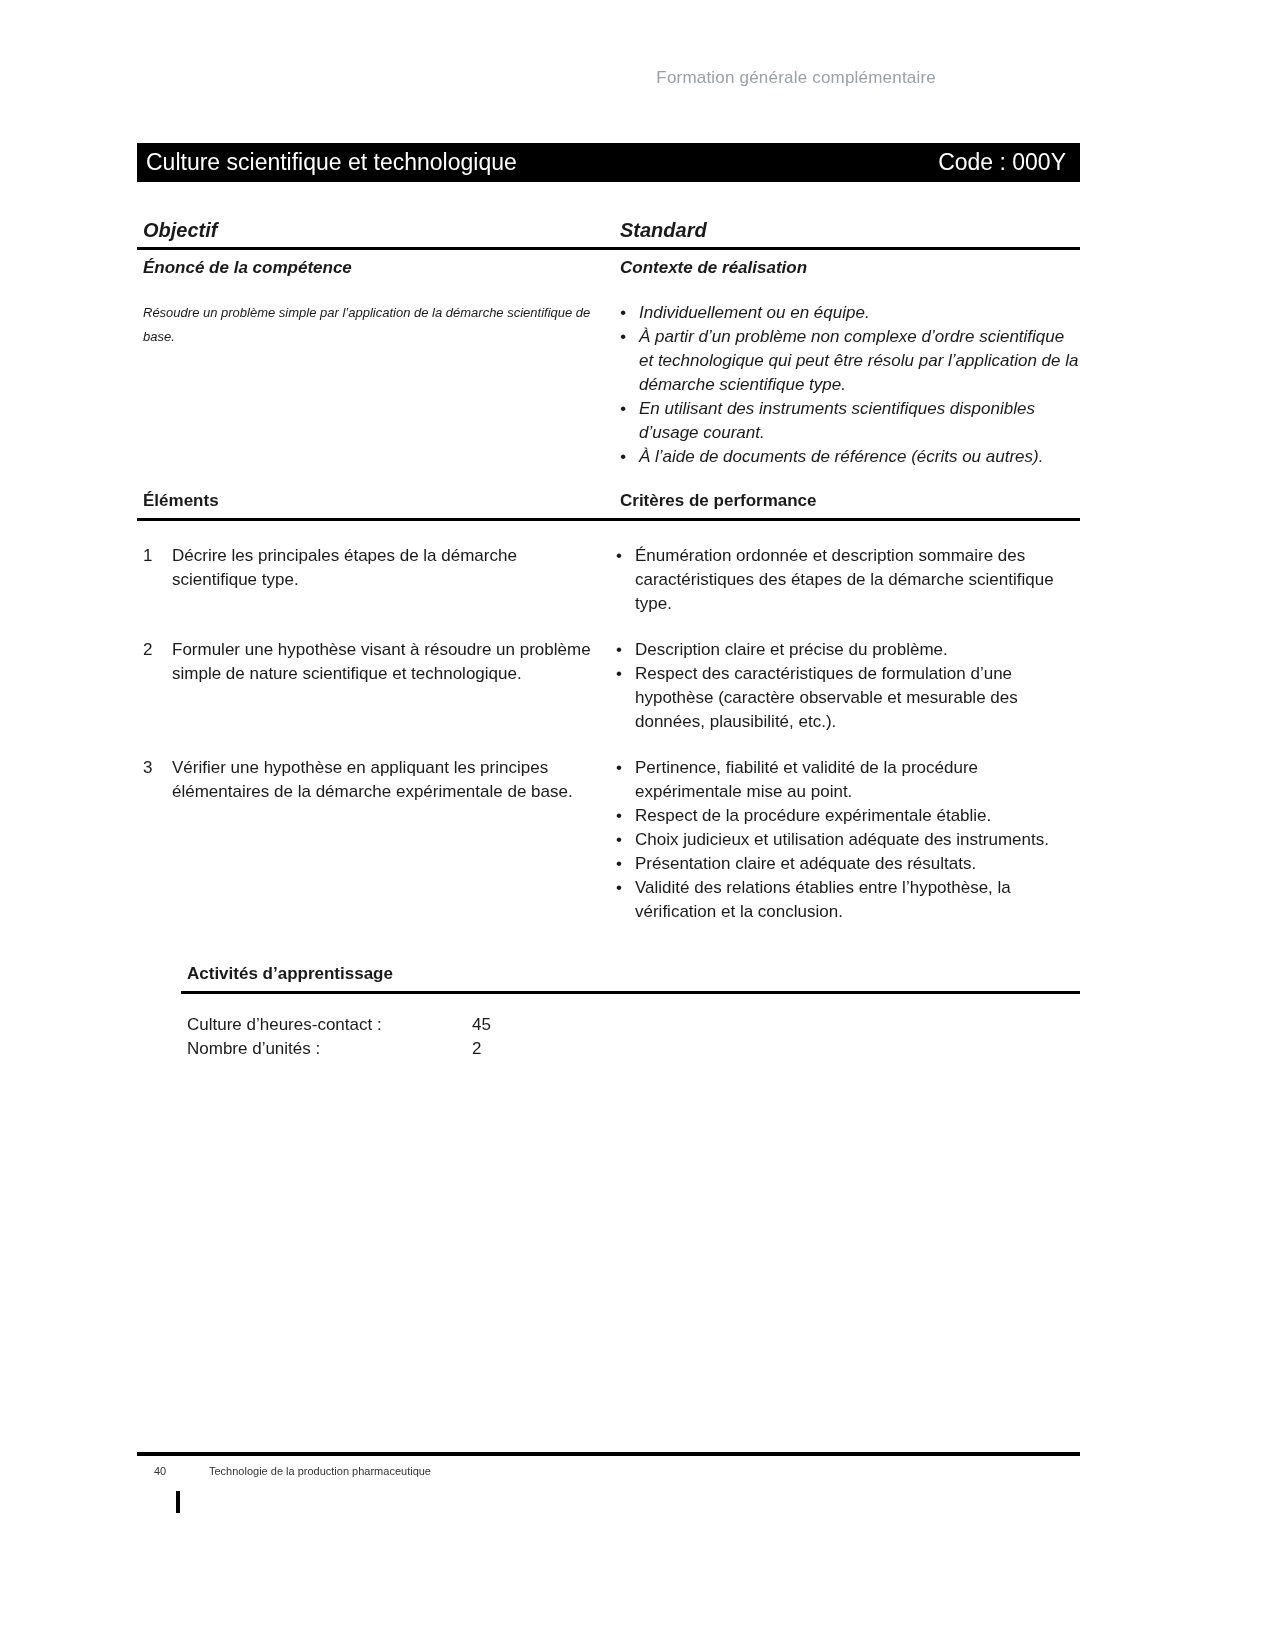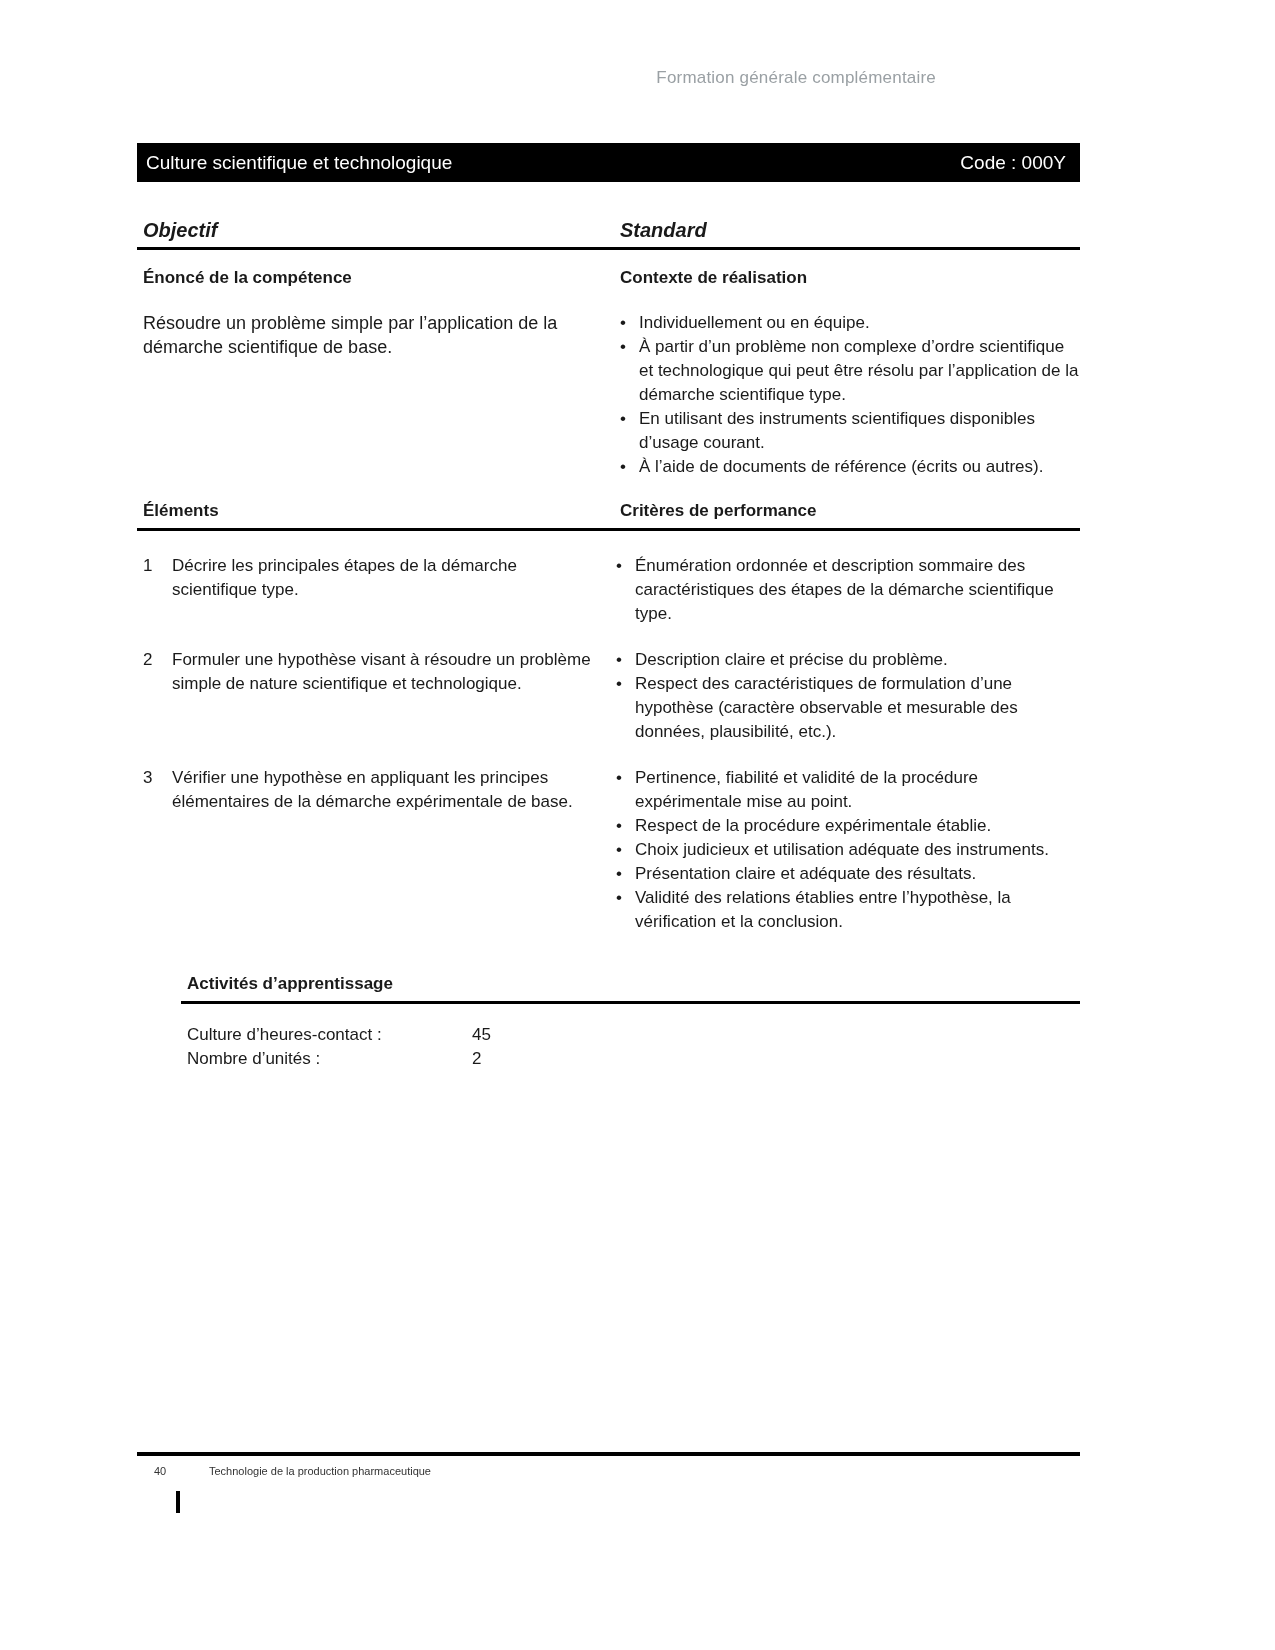--- a/index.html
+++ b/index.html
@@ -14,34 +14,34 @@
 
   .top-note {
     position:absolute; top:68px; right:206px;
     font-size:17px; color:#9aa0a4; letter-spacing:0.2px;
   }
 
   .title-bar {
     position:absolute; top:143px; left:137px; width:943px; height:39px;
     background:#000; color:#fff;
     display:flex; justify-content:space-between; align-items:center;
-    padding:0 14px 0 9px; font-size:19px;
+    padding:0 14px 0 9px; font-size:23px;
   }
 
   .content { position:absolute; top:218px; left:137px; width:943px; }
 
   .two-col { display:grid; grid-template-columns:463px 1fr; column-gap:20px; }
   .pl { padding-left:6px; }
 
   .col-head { font-size:20px; font-weight:bold; font-style:italic; line-height:24px; }
   .rule { height:3px; background:#000; margin-top:5px; }
 
-  .section { margin-top:16px; }
+  .section { margin-top:6px;font-style:italic; }
   .sub-head { font-size:17px; font-weight:bold; line-height:24px; }
-  .body-text { font-size:18px; line-height:24px; margin-top:21px; }
+  .body-text { font-size:13px; line-height:24px; margin-top:21px; }
 
   .bullets { list-style:none; margin-top:21px; }
   .bullets.tight { margin-top:0; }
   .bullet { display:flex; font-size:17px; line-height:24px; }
   .bullet .dot { flex:0 0 19px; }
   .bullet .dot::before { content:"\2022"; }
 
   .heads-2 { margin-top:20px; }
 
   .rows-grid { display:grid; grid-template-columns:463px 1fr; column-gap:16px; row-gap:22px; margin-top:23px; }

